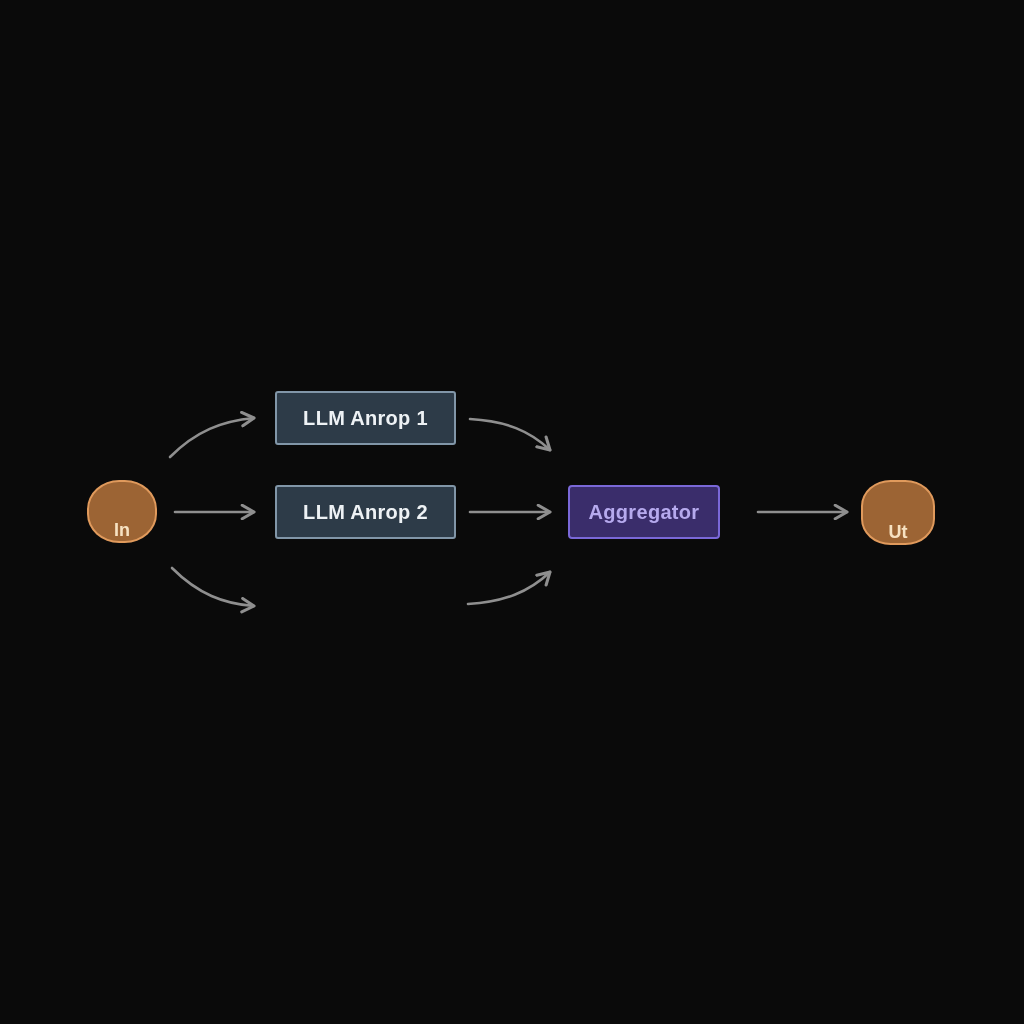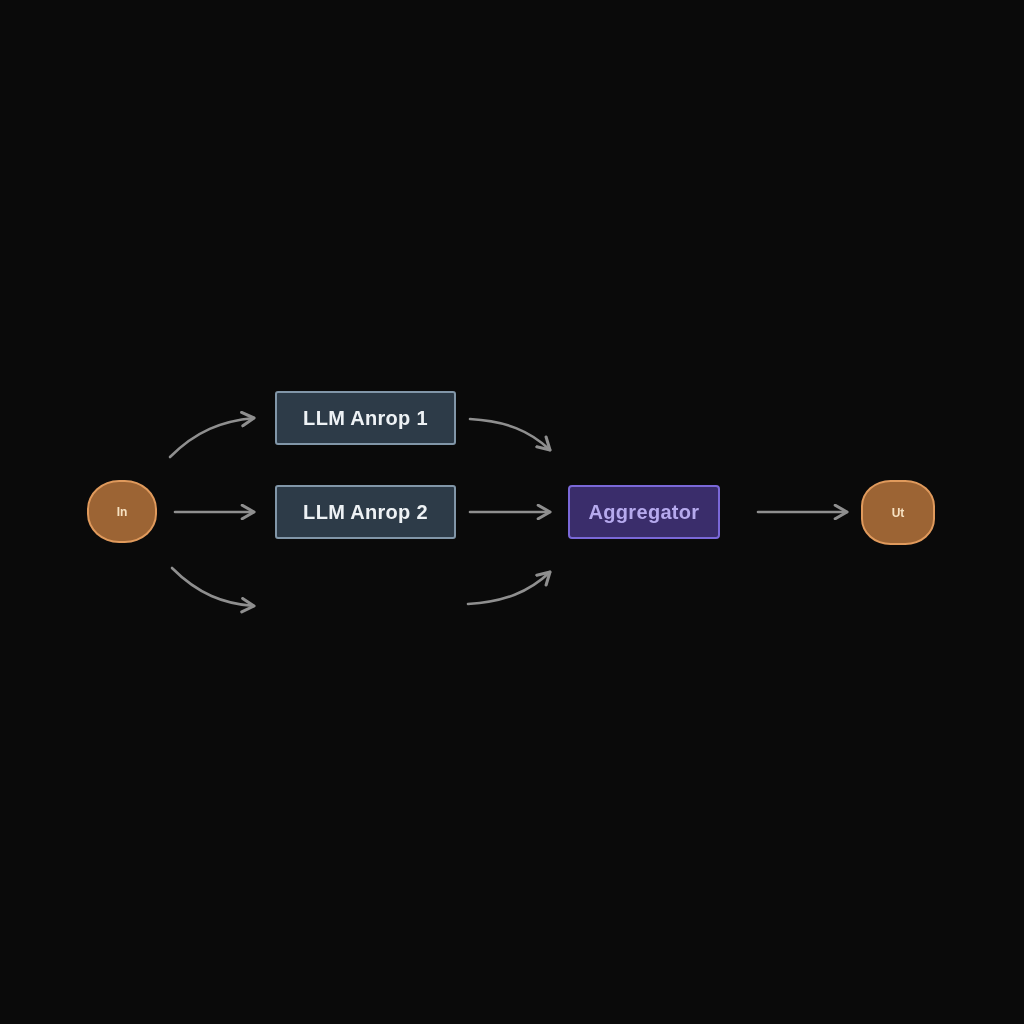--- a/index.html
+++ b/index.html
@@ -30,21 +30,22 @@
     box-sizing: border-box;
     font-weight: bold;
   }
   .io-node {
     width: 70px;
     height: 63px;
     border-radius: 46%;
     background: #9c6434;
     border: 2.5px solid #e09a5c;
     color: #f7e2c2;
-    font-size: 12px;
+    font-size: 18px;
+    align-items: flex-end;
   }
   #node-in { left: 87px; top: 480px; }
   #node-ut { left: 861px; top: 480px; width: 74px; height: 65px; border-radius: 40%; }
   .llm-node {
     width: 181px;
     height: 54px;
     background: #2d3b48;
     border: 2px solid #8196a8;
     border-radius: 3px;
     color: #eef2f5;

